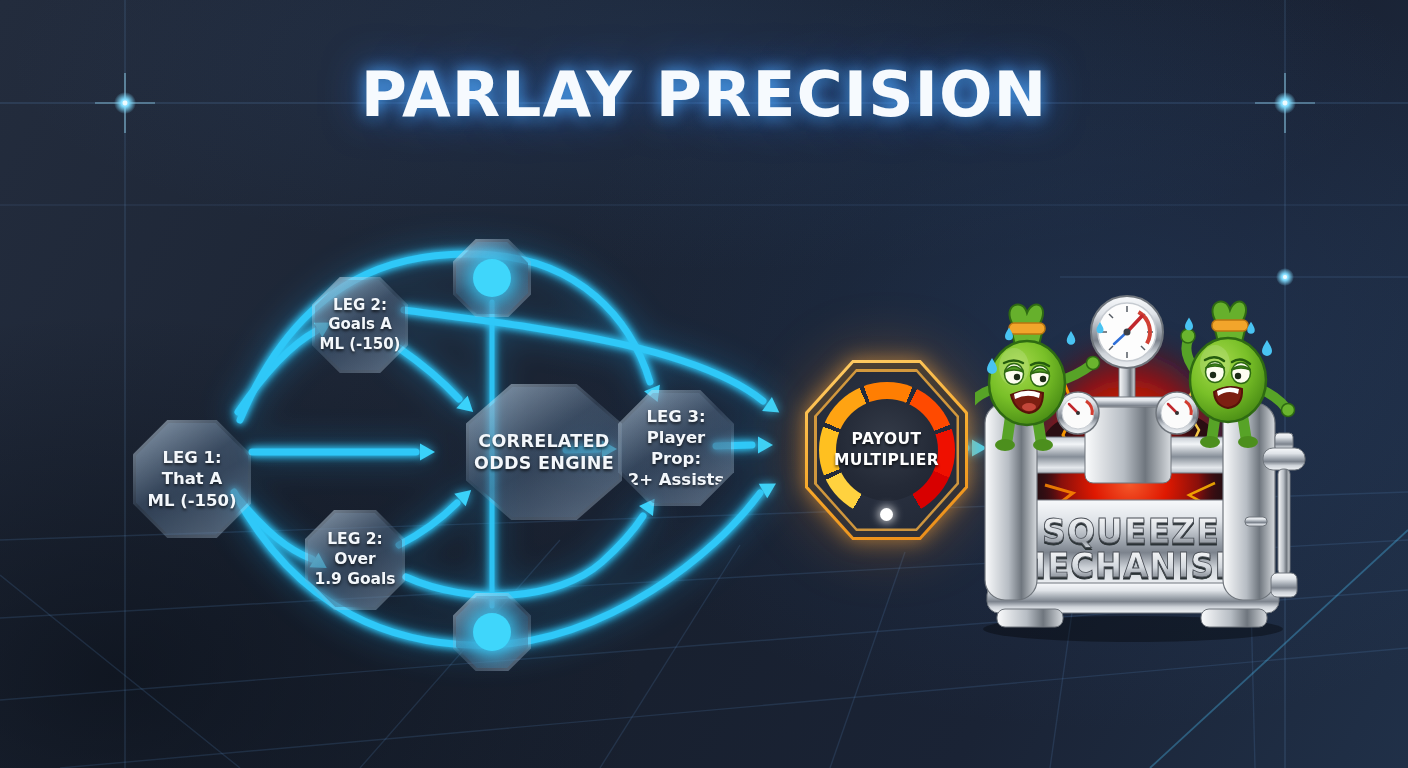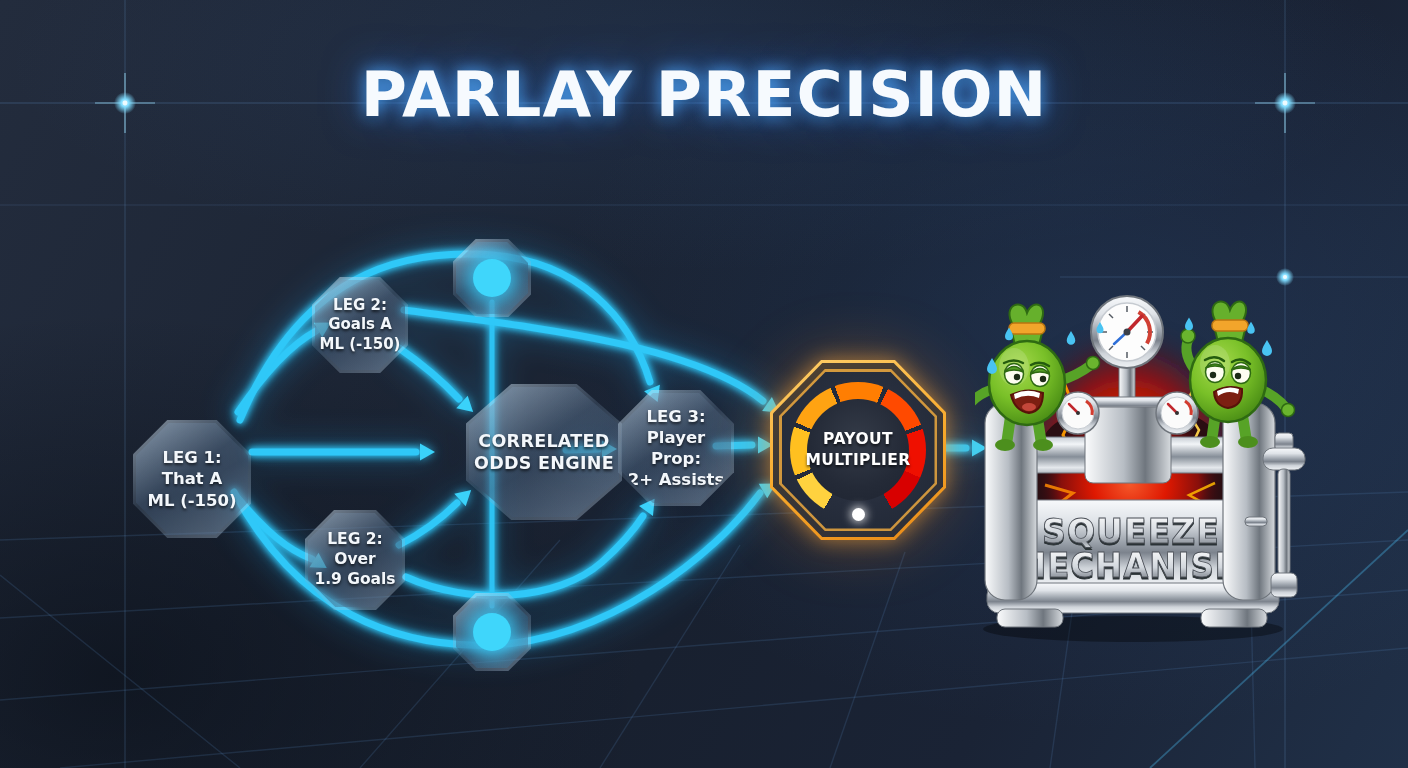--- a/index.html
+++ b/index.html
@@ -44,21 +44,21 @@
     background:linear-gradient(145deg,rgba(215,232,246,.58),rgba(130,160,190,.20) 45%,rgba(200,222,242,.38));}
   .node .body{position:absolute;inset:3px;display:flex;flex-direction:column;align-items:center;justify-content:center;
     background:linear-gradient(152deg,rgba(145,170,196,.38),rgba(52,72,98,.46) 55%,rgba(92,118,148,.30));}
   .node .ln{display:block;text-align:center;color:#f3f7fb;font-weight:700;font-size:16.5px;line-height:1.28;
     text-shadow:0 2px 3px rgba(0,0,0,.65);}
   .node.engine .ln{font-size:17.5px;letter-spacing:.3px;}
   .hub-dot{width:38px;height:38px;border-radius:50%;background:#3fd6fb;
     box-shadow:0 0 16px 6px rgba(60,205,250,.75),0 0 34px 12px rgba(40,170,230,.35);}
 
   
-  .payout{position:absolute;left:770px;top:360px;width:176px;height:180px;z-index:4;
+  .payout{position:absolute;left:805px;top:360px;width:163px;height:180px;z-index:4;
     filter:drop-shadow(0 0 10px rgba(255,172,60,.55)) drop-shadow(0 0 30px rgba(255,140,30,.32));}
   .payout .L1{position:absolute;inset:0;background:linear-gradient(160deg,#ffcf6a,#f7a82a 55%,#e98a18);}
   .payout .L2{position:absolute;inset:3px;background:linear-gradient(160deg,rgba(72,60,48,.96),rgba(35,42,58,.96));}
   .payout .L3{position:absolute;inset:9px;background:rgba(250,178,64,.78);}
   .payout .L4{position:absolute;inset:11.5px;
     background:radial-gradient(circle at 50% 44%,#39404e 0%,#272e3d 55%,#202734 100%);}
   .gauge-wrap{position:absolute;inset:11.5px;}
   .gauge-arc{position:absolute;left:50%;top:50%;width:136px;height:136px;margin:-68px 0 0 -68px;border-radius:50%;
     background:conic-gradient(from 210deg,
       #ffd23f 0deg 34deg, rgba(35,42,58,.9) 34deg 38deg,

